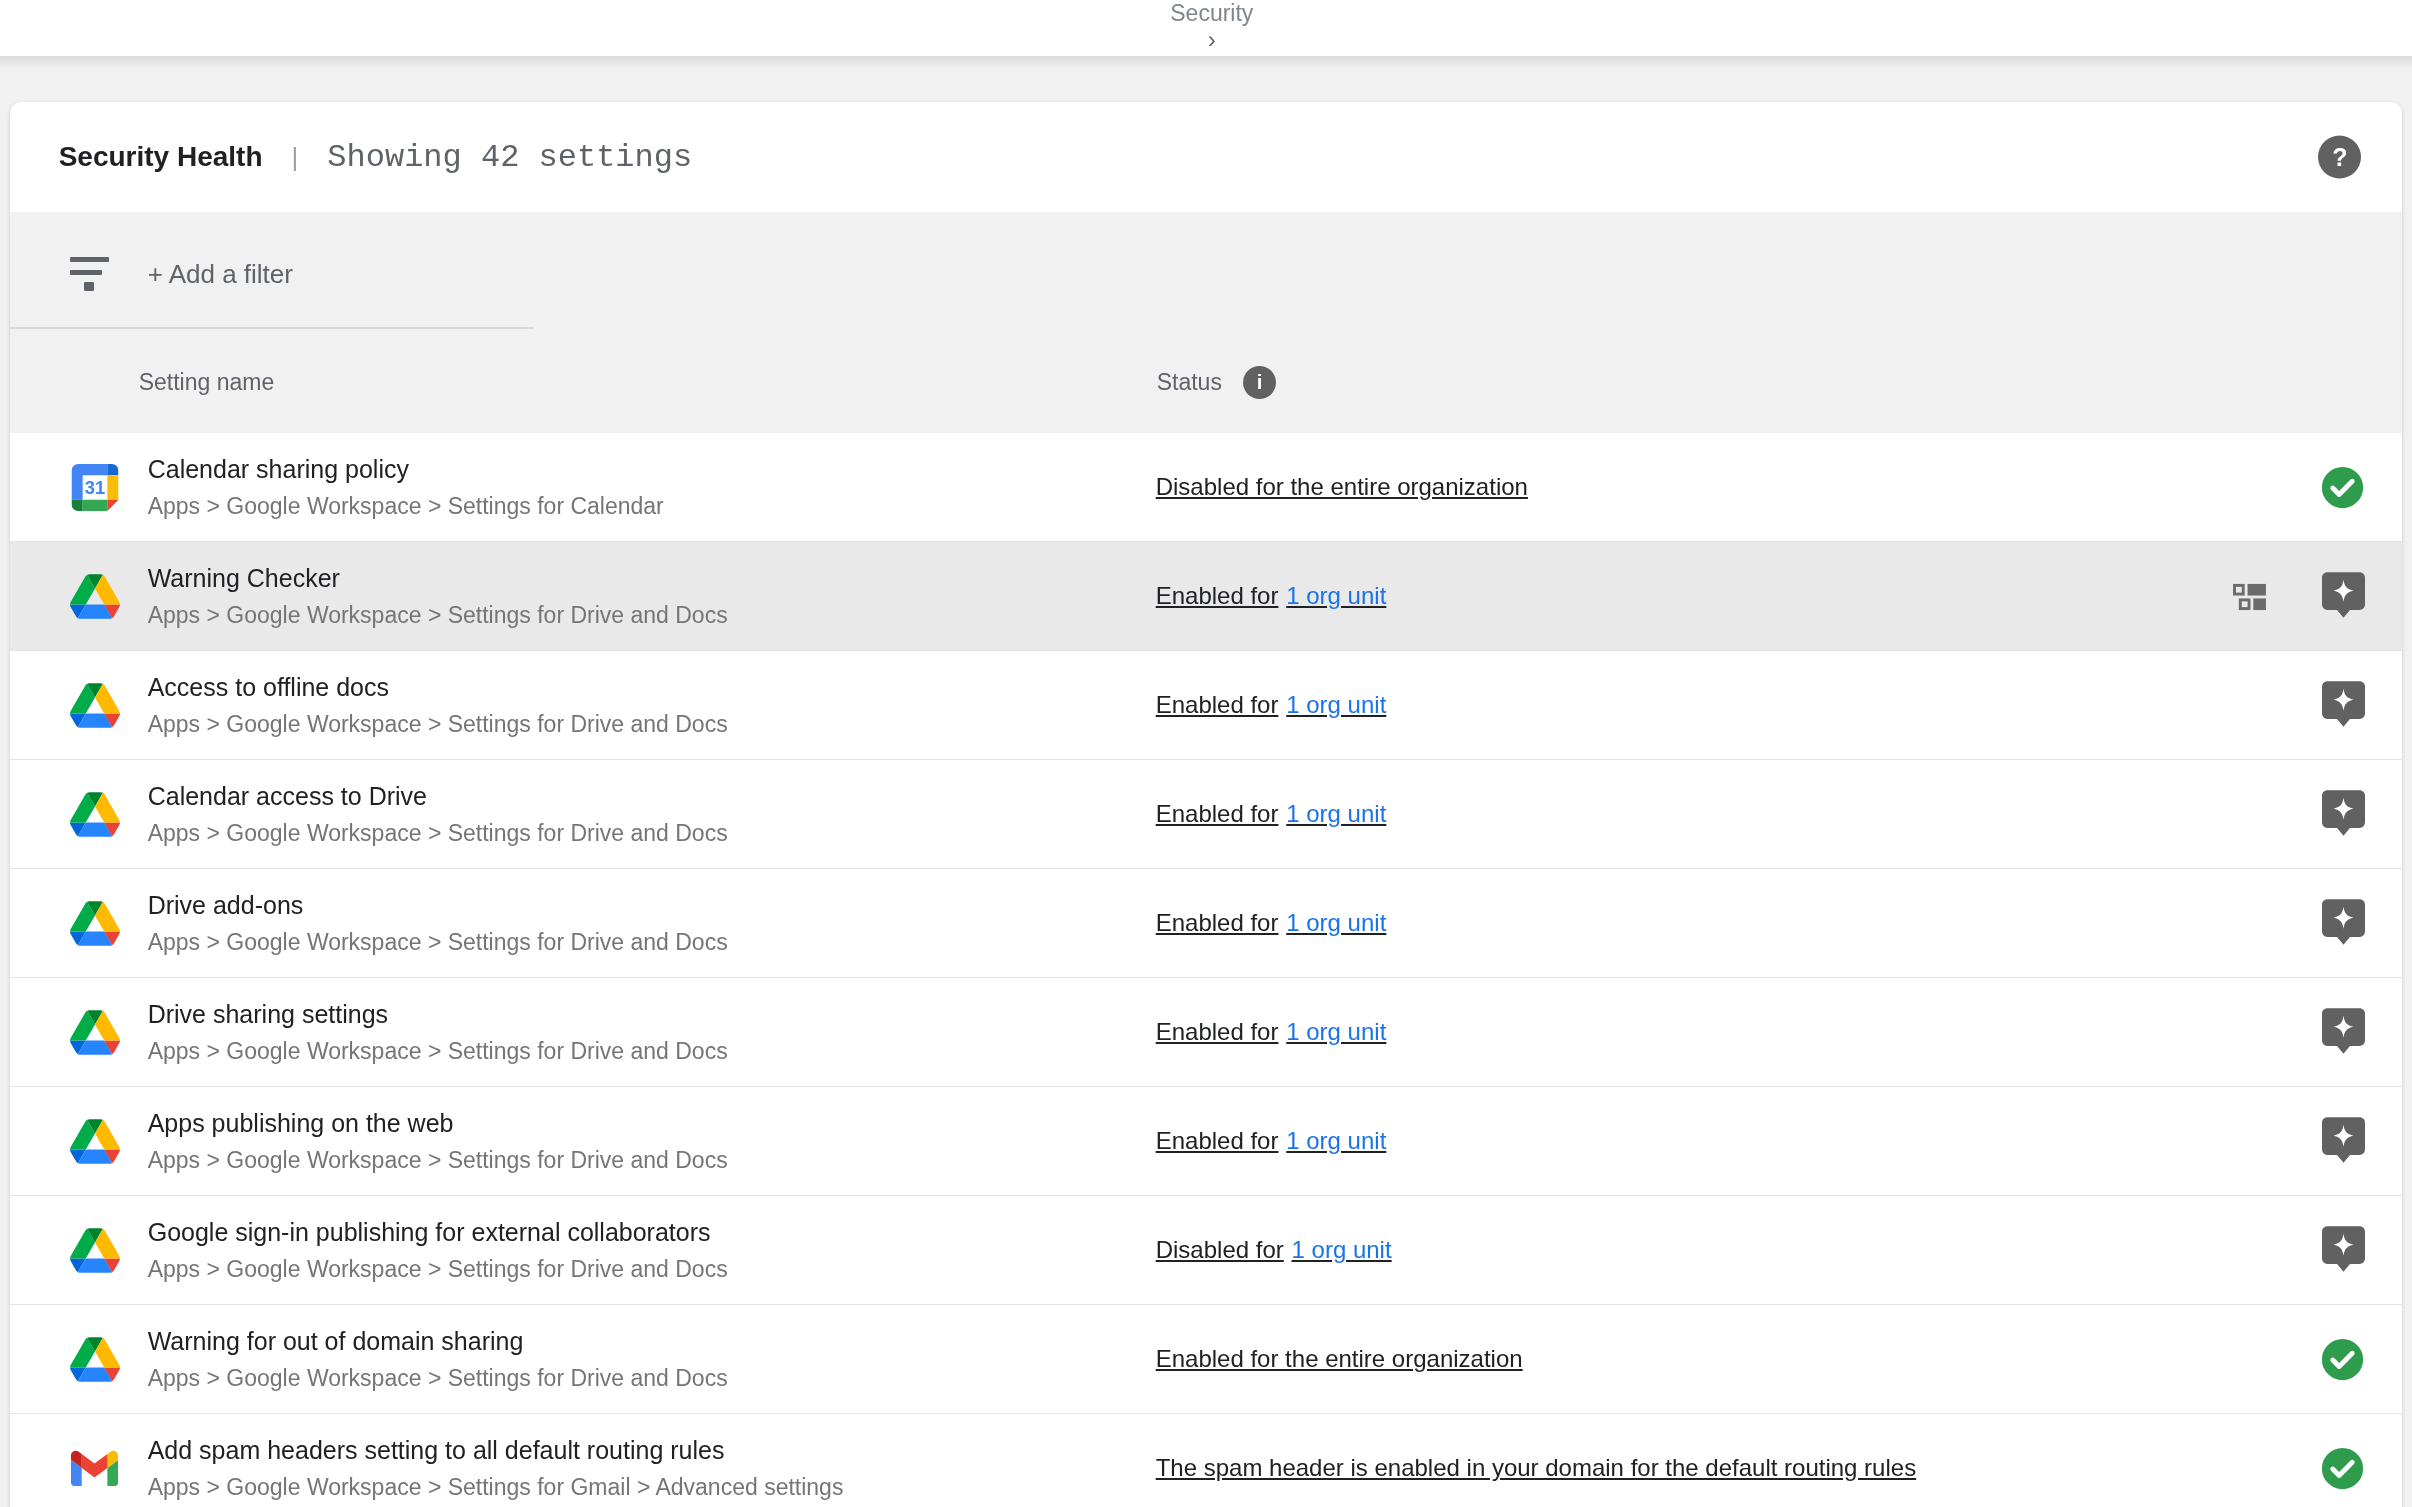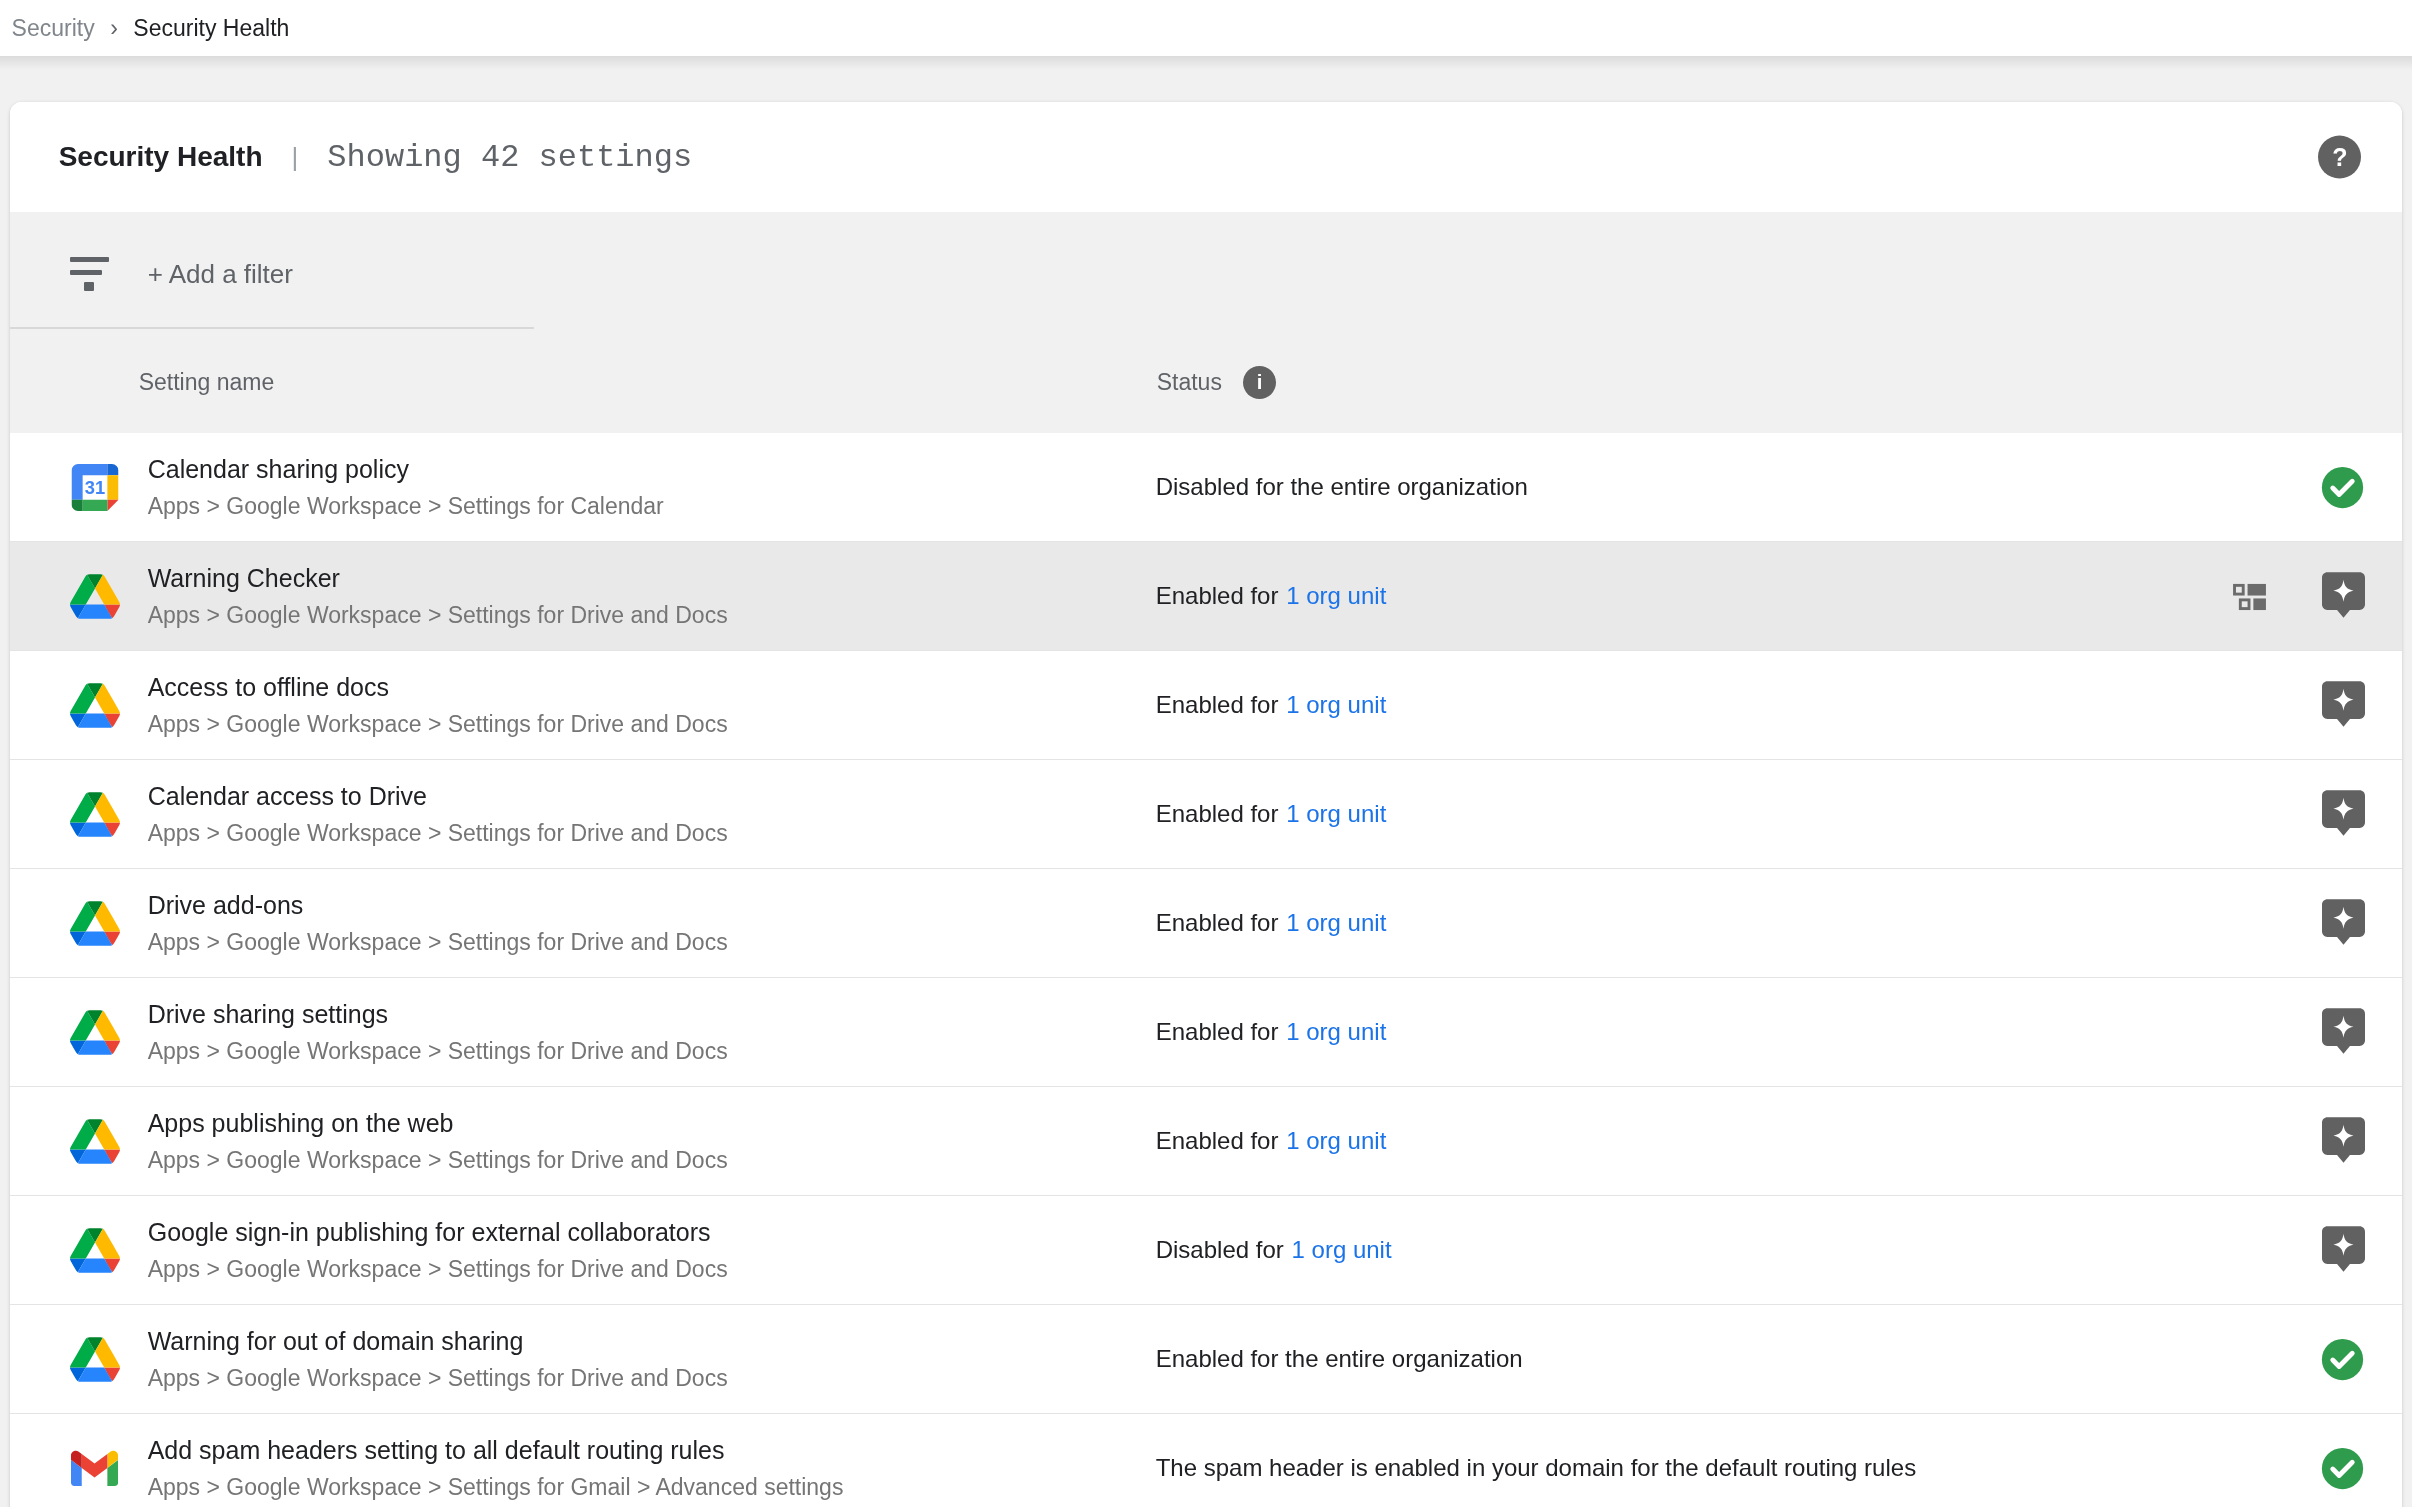--- a/index.html
+++ b/index.html
@@ -7,21 +7,21 @@
   body {
     font-family: "Liberation Sans", "DejaVu Sans", sans-serif;
     background: #f1f1f1;
     color: #202124;
   }
 
   
   .breadcrumb-bar {
     height: 56px; background: #ffffff;
     display: flex; align-items: center;
-    padding-left: 11.6px; font-size: 23px;
+    padding-left: 11.6px; font-size: 23px; flex-direction: column;
   }
   .crumb-parent { color: #80868b; cursor: pointer; }
   .crumb-sep { color: #5f6368; margin: 0 15.5px; font-size: 23px; }
   .crumb-current { color: #202124; font-weight: 500; }
 
   
   .content { position: relative; height: 1452px; background: #f1f1f1; }
   .content::before {
     content: ""; position: absolute; top: 0; left: 0; right: 0; height: 13.6px;
     background: linear-gradient(rgba(0,0,0,0.09), rgba(0,0,0,0));
@@ -84,21 +84,21 @@
     padding: 0 37px 0 60px;
     border-bottom: 1.9px solid #e4e4e4;
     background: #fff; cursor: pointer; justify-content: center;
   }
   .row.highlighted { background: var(--highlight, #e9e9e9); }
   .app-icon { width: 50px; height: 50px; margin-right: 28px; flex: none; display: flex; align-items: center; justify-content: center; }
   .app-icon svg { width: 50px; height: 47px; }
   .name-cell { width: 1008px; flex: none; }
   .row-title { font-size: 25px; color: #202124; line-height: 33px; }
   .row-path { font-size: 23px; color: #757575; line-height: 29px; margin-top: 6.8px; }
-  .status-cell { flex: 1; font-size: 24px; color: #202124; white-space: nowrap; }
+  .status-cell { flex: 1; font-size: 24px; color: #202124; white-space: nowrap; text-decoration: underline; }
   .status-link { color: var(--link-blue, #1a73e8); text-decoration: none; margin-left: 7.8px; cursor: pointer; }
   .trailing { display: flex; align-items: center; gap: 56px; margin-left: auto; flex: none; }
   .trailing .icon { display: inline-flex; }
   .icon.check-circle-icon svg { width: 45px; height: 45px; }
   .icon.recommendation-flag-icon svg { width: 43px; height: 49px; }
   .icon.org-units-icon svg { width: 33px; height: 29px; }
 </style>
 </head>
 <body>
 

